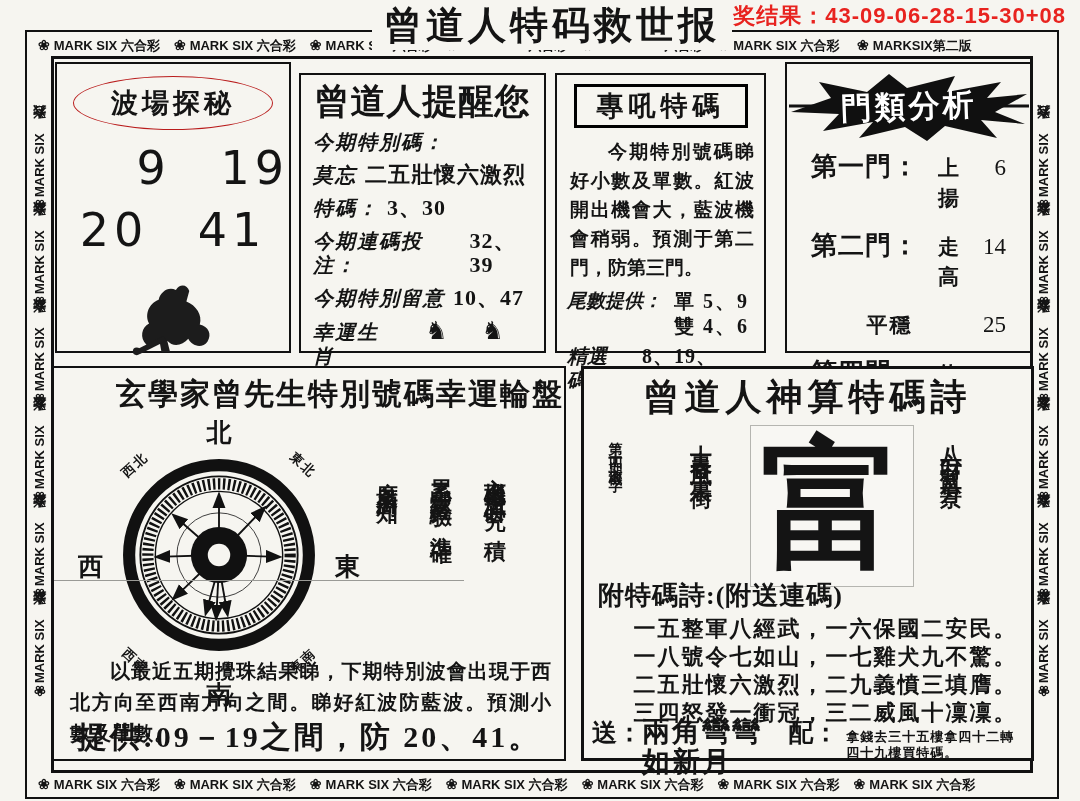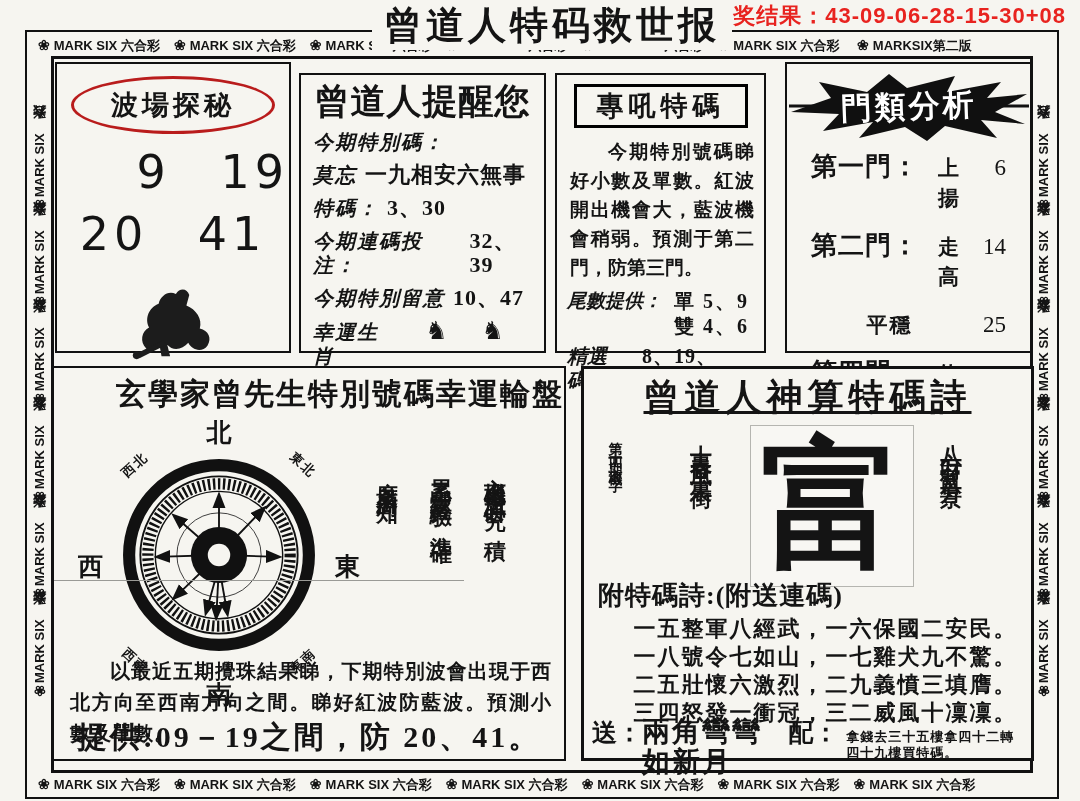--- a/index.html
+++ b/index.html
@@ -24,21 +24,21 @@
   .strip-v{top:26px;bottom:26px;width:26px;writing-mode:vertical-rl;transform:rotate(180deg);
     display:flex;justify-content:space-around;align-items:center;}
   .strip-v .u{margin:7px 0;}
   .strip-left{left:0;}
   .strip-right{right:0;}
   .rep{display:inline;}
   
   .panel{position:absolute;border:2px solid #111;background:#f6f5f0;z-index:3;box-sizing:border-box;}
   
   .p1{left:55px;top:62px;width:236px;height:291px;}
-  .p1-oval{margin:12px auto 0;width:198px;height:52px;border:3px solid #b91c1c;border-radius:50%;
+  .p1-oval{margin:12px auto 0;width:198px;height:52px;border:1px solid #b91c1c;border-radius:50%;
     display:flex;align-items:center;justify-content:center;font-weight:bold;font-size:27px;letter-spacing:4px;}
   .p1-nums{ text-align:center;font:400 46px/56px "DejaVu Sans",sans-serif;letter-spacing:5px;word-spacing:30px;}
   .p1-nums.r1{margin-top:10px;text-align:right;}
   .p1-nums.r2{margin-top:6px;}
   .p1-animal{display:block;margin:12px auto 0;}
   
   .p2{left:299px;top:73px;width:247px;height:280px;}
   .p2-title{text-align:center;margin-top:5px;font:900 35px/42px "Liberation Sans","DejaVu Sans",sans-serif;letter-spacing:1px;}
   .p2-rows{padding:8px 6px 0 12px;}
   .p2-row{display:flex;align-items:baseline;margin-bottom:9px;line-height:24px;}
@@ -84,21 +84,21 @@
   .ba-col{writing-mode:vertical-rl;font:bold 22px/30px "Liberation Serif",serif;letter-spacing:5px;}
   .ba-col.c2{padding-top:2px;}
   .ba-col.c3{padding-top:4px;}
   .ba-fold{position:absolute;left:0;top:212px;width:410px;border-top:1px solid #9a9a96;}
   .ba-note{position:absolute;left:16px;top:288px;width:482px;font:bold 20px/31px "Liberation Serif",serif;
     text-indent:2em;text-align:justify;letter-spacing:1px;}
   .ba-provide{position:absolute;left:0;right:0;top:351px;text-align:center;
     font:bold 30px/36px "Liberation Serif",serif;letter-spacing:3px;}
   
   .bb{left:581px;top:366px;width:453px;height:395px;border-width:3px;}
-  .bb-title{text-align:center;margin-top:6px;font:bold 36px/44px "Liberation Serif",serif;letter-spacing:5px;text-decoration:underline;}
+  .bb-title{text-align:center;margin-top:6px;font:bold 36px/44px "Liberation Serif",serif;letter-spacing:5px;}
   .bb-mid{position:absolute;left:10px;top:56px;right:10px;height:170px;display:flex;align-items:flex-start;}
   .bb-issue{writing-mode:vertical-rl;font:bold 14px/22px serif;letter-spacing:5px;margin:6px 0 0 10px;}
   .bb-verse{writing-mode:vertical-rl;font:bold 22px/30px serif;letter-spacing:7px;margin:2px 0 0 60px;}
   .bb-rich{margin-left:34px;width:162px;height:160px;border:1px solid #b5b5b0;background:#f8f7f3;
     display:flex;align-items:center;justify-content:center;}
   .bb-richchar{font:bold 142px/142px "Liberation Serif",serif;}
   .bb-verse2{writing-mode:vertical-rl;font:bold 22px/30px serif;letter-spacing:7px;margin:2px 0 0 22px;}
   .bb-header{position:absolute;left:14px;top:212px;font:bold 26px/30px "Liberation Serif",serif;letter-spacing:1px;}
   .bb-lines{position:absolute;left:46px;right:10px;top:246px;text-align:center;
     font:bold 22px/28px "Liberation Serif",serif;letter-spacing:2px;}
@@ -144,21 +144,21 @@
 
 <div class="panel p2">
   <div class="p2-title">曾道人提醒您</div>
   <div class="p2-rows">
     <div class="p2-row">
       <span class="p2-label">今期特別碼：</span>
       <span class="p2-val"></span>
     </div>
     <div class="p2-row">
       <span class="p2-label">莫忘</span>
-      <span class="p2-val">一九相安六無事</span>
+      <span class="p2-val">二五壯懷六激烈</span>
     </div>
     <div class="p2-row">
       <span class="p2-label">特碼：</span>
       <span class="p2-val">3、30</span>
     </div>
     <div class="p2-row">
       <span class="p2-label">今期連碼投注：</span>
       <span class="p2-val">32、39</span>
     </div>
     <div class="p2-row">

